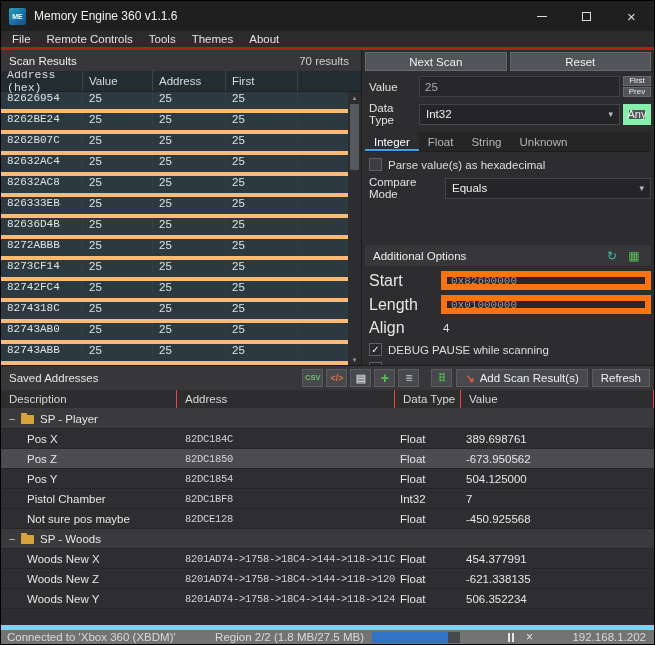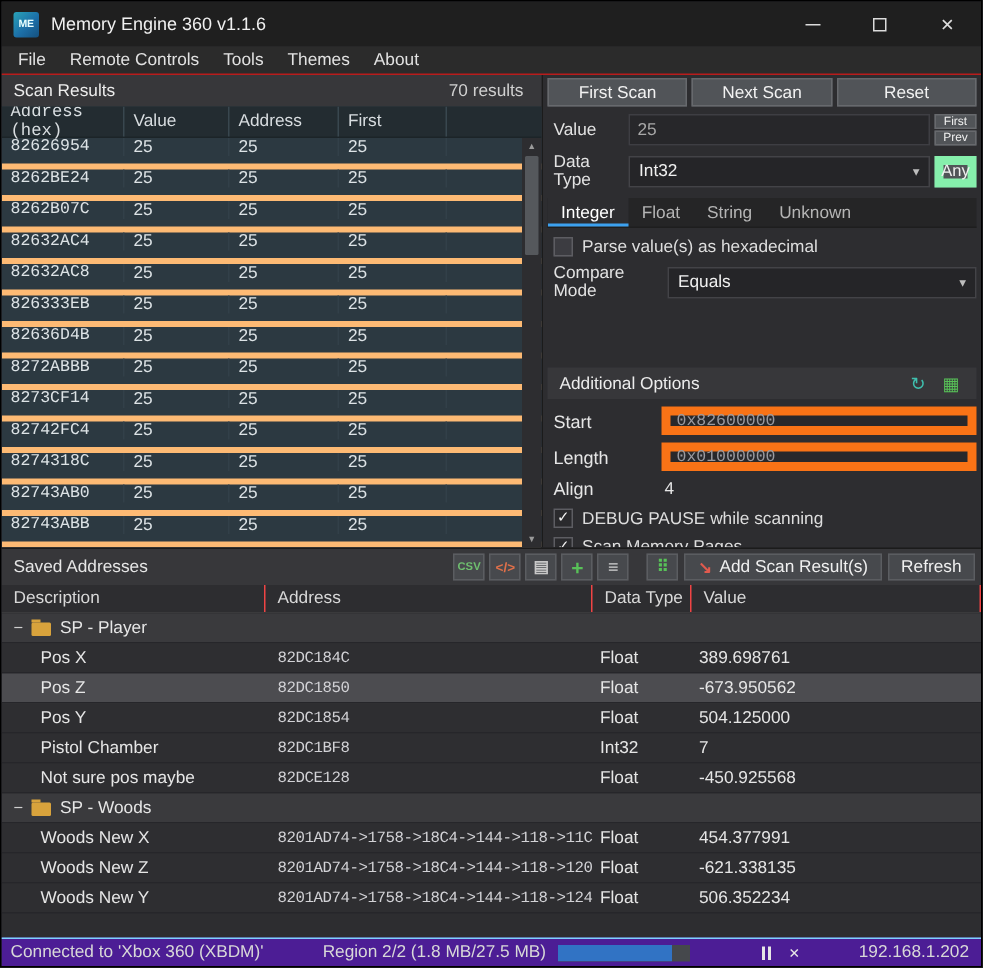--- a/index.html
+++ b/index.html
@@ -15,21 +15,21 @@
     display:flex;align-items:center;justify-content:center;
     font-size:7px;font-weight:bold;color:#eaffff}
   .title{margin-left:8px;color:#f0f0f0;font-size:12px}
   .win-controls{margin-left:auto;display:flex;height:100%}
   .win-btn{width:45px;height:100%;display:flex;align-items:center;justify-content:center;color:#dcdcdc}
   .min-glyph{width:10px;height:1px;background:#dcdcdc}
   .max-glyph{width:9px;height:9px;border:1px solid #dcdcdc}
   .close-glyph{font-size:15px;line-height:1}
 
   
-  .menubar{flex:0 0 19px;background:#2b2b2b;border-bottom:1px solid #b91c1c;
+  .menubar{flex:0 0 19px;background:#2b2b2b;border-bottom:3px solid #b91c1c;
     display:flex;align-items:center;padding-left:3px}
   .menu-item{padding:0 8px;font-size:11.5px;color:#e2e2e2}
 
   
   .main{flex:0 0 315px;display:flex;background:#2d2d30;overflow:hidden}
   .left-panel{width:361px;display:flex;flex-direction:column;border-right:1px solid #1b1b1b}
   .panel-header{height:21px;background:#37373a;display:flex;align-items:center;
     padding:0 8px;font-size:11.5px;color:#ececec;flex:0 0 21px}
   .results-count{margin-left:auto;color:#d0d0d0;padding-right:4px}
 
@@ -83,21 +83,21 @@
   .check-label{font-size:11.5px;color:#dedede}
 
   .ao-header{height:21px;background:#37373a;display:flex;align-items:center;
     padding:0 8px;font-size:11.5px;color:#ececec;margin-top:45px;flex:0 0 21px}
   .ao-icons{margin-left:auto;display:flex;gap:4px}
   .ao-icon{width:18px;height:17px;display:flex;align-items:center;justify-content:center;font-size:12px}
   .mono-input{flex:1;height:19px;background:#28282b;border:6px solid #f97316;
     display:flex;align-items:center;padding:0 4px;color:#9a9aa0;
     font-family:"Liberation Mono",monospace;font-size:11px}
   .plain-val{font-size:11.5px;color:#e6e6e6;padding-left:2px}
-  .f-label2{width:76px;flex:0 0 76px;padding-left:4px;font-size:12px}
+  .f-label2{width:76px;flex:0 0 76px;padding-left:4px;font-size:16px}
 
   
   .saved-panel{flex:1;display:flex;flex-direction:column;background:#2d2d30;overflow:hidden;border-top:1px solid #1b1b1b}
   .saved-header{height:24px;flex:0 0 24px;background:#37373a;display:flex;align-items:center;padding:0 4px 0 8px;font-size:11.5px}
   .saved-toolbar{margin-left:auto;display:flex;align-items:center}
   .tool-btn{height:18px;min-width:21px;background:#47494d;border:1px solid #5b5d61;
     display:flex;align-items:center;justify-content:center;margin-left:3px;padding:0 2px}
   .tool-btn.gap{margin-left:12px}
   .tool-glyph{font-size:10px;line-height:1;font-weight:bold}
   .txt-btn{height:18px;background:#47494d;border:1px solid #5b5d61;color:#f0f0f0;
@@ -116,21 +116,21 @@
   .s-col{display:flex;align-items:center;padding-left:8px;overflow:hidden;white-space:nowrap}
   .s-desc.indent{padding-left:26px}
   .s-addr{font-family:"Liberation Mono",monospace;font-size:10.5px;letter-spacing:-0.3px;color:#d2d2d6}
   .s-type{padding-left:5px}
   .s-value{padding-left:5px}
   .expander{width:10px;color:#cfcfcf;font-size:11px}
   .folder-ic{width:13px;height:9px;background:#d9a33c;border-radius:1px;position:relative;margin:2px 6px 0 2px;flex:0 0 13px}
   .folder-ic::before{content:"";position:absolute;top:-3px;left:0;width:6px;height:3px;background:#d9a33c;border-radius:1px 1px 0 0}
 
   
-  .statusbar{flex:0 0 19px;background:#4c1d95;border-top:1px solid #7dd3fc;display:flex;
+  .statusbar{flex:0 0 19px;background:#737373;border-top:5px solid #7dd3fc;display:flex;
     align-items:center;font-size:11.5px;color:#d8d8d8}
   .sb-conn{margin-left:6px}
   .sb-flex{flex:1}
   .progress{width:88px;height:11px;background:#45484c;margin-left:8px;position:relative;overflow:hidden}
   .progress-fill{height:100%;background:#3173c4}
   .pause-icon{display:flex;gap:2px;margin-left:48px}
   .pause-icon i{display:block;width:2px;height:9px;background:#e6e6e6}
   .stop-icon{margin-left:12px;font-size:12px;color:#e6e6e6}
   .sb-ip{margin-right:8px}
 </style>
@@ -275,21 +275,20 @@
           <span class="sb-arrow">▲</span>
           <span class="sb-thumb"></span>
           <span class="sb-arrow down">▼</span>
         </div>
       </div>
     </div>
 
     <div class="right-panel">
 
       <div class="scan-btns">
-        <div class="btn">First Scan</div>
         <div class="btn">Next Scan</div>
         <div class="btn">Reset</div>
       </div>
 
       <div class="field-row">
         <span class="f-label">Value</span>
         <div class="text-input">25</div>
         <div class="mini-stack">
           <div class="mini-btn">First</div>
           <div class="mini-btn">Prev</div>

